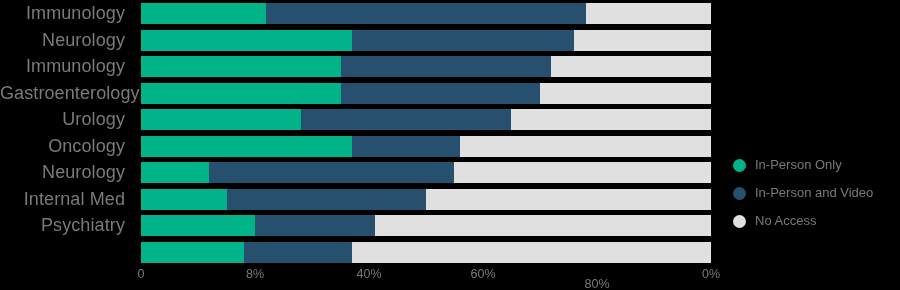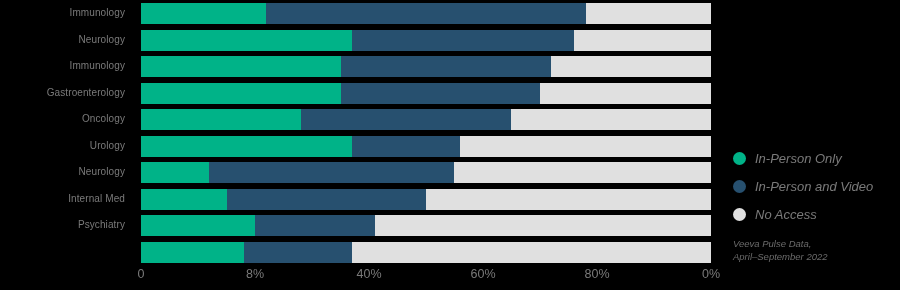--- a/index.html
+++ b/index.html
@@ -30,21 +30,21 @@
     height: 265px;
     display: flex;
     flex-direction: column;
     justify-content: flex-start;
   }
   .y-label {
     height: 26.5px;
     line-height: 26.5px;
     text-align: right;
     padding-right: 8px;
-    font-size: 10px;
+    font-size: 18px;
     color: #7a7a7a;
     white-space: nowrap;
     letter-spacing: 0.1px;
   }
 
   
   #plot {
     position: absolute;
     left: 141px;
     top: 0;
@@ -87,24 +87,23 @@
 
   
   #legend {
     position: absolute;
     left: 733px;
     top: 145px;
     width: 160px;
   }
   .legend-item {
     display: flex;
-    align-items: center;
+    align-items: flex-end;
     height: 27px;
     margin-bottom: 1px;
-    font-style: italic;
   }
   .legend-swatch {
     width: 13px;
     height: 13px;
     border-radius: 50%;
     flex: 0 0 auto;
     margin-right: 9px;
   }
   .legend-label {
     font-size: 13px;
@@ -123,22 +122,22 @@
 </head>
 <body>
 
 <div id="chart-root">
 
   <div id="y-labels">
       <div class="y-label">Immunology</div>
       <div class="y-label">Neurology</div>
       <div class="y-label">Immunology</div>
       <div class="y-label">Gastroenterology</div>
+      <div class="y-label">Urology</div>
       <div class="y-label">Oncology</div>
-      <div class="y-label">Urology</div>
       <div class="y-label">Neurology</div>
       <div class="y-label">Internal Med</div>
       <div class="y-label">Psychiatry</div>
     </div>
 
   <div id="plot">
       <div class="bar-row">
         <div class="bar-track">
           <div class="seg" style="width: 22%; background: rgb(0, 179, 136);"></div>
           <div class="seg" style="width: 56%; background: rgb(39, 80, 111);"></div>
@@ -208,38 +207,34 @@
           <div class="seg" style="width: 63%; background: rgb(224, 224, 224);"></div>
         </div>
       </div>
     </div>
 
   <div id="x-axis">
       <div class="x-tick" style="left: 0%;">0</div>
       <div class="x-tick" style="left: 20%;">8%</div>
       <div class="x-tick" style="left: 40%;">40%</div>
       <div class="x-tick" style="left: 60%;">60%</div>
-      <div class="x-tick" style="left: 80%;">80%</div>
+      <div class="x-tick" style="left: 80%; margin-top: 10px;">80%</div>
       <div class="x-tick" style="left: 100%;">0%</div>
     </div>
 
   <div id="legend">
     <div id="legend-items">
         <div class="legend-item">
           <span class="legend-swatch" style="background: rgb(0, 179, 136);"></span>
           <span class="legend-label">In-Person Only</span>
         </div>
         <div class="legend-item">
           <span class="legend-swatch" style="background: rgb(39, 80, 111);"></span>
           <span class="legend-label">In-Person and Video</span>
         </div>
         <div class="legend-item">
           <span class="legend-swatch" style="background: rgb(224, 224, 224);"></span>
           <span class="legend-label">No Access</span>
         </div>
       </div>
-    <div id="source-note">
-        <div class="source-line">Veeva Pulse Data,</div>
-        <div class="source-line">April–September 2022</div>
-      </div>
   </div>
 
 </div>
 
 </body></html>

